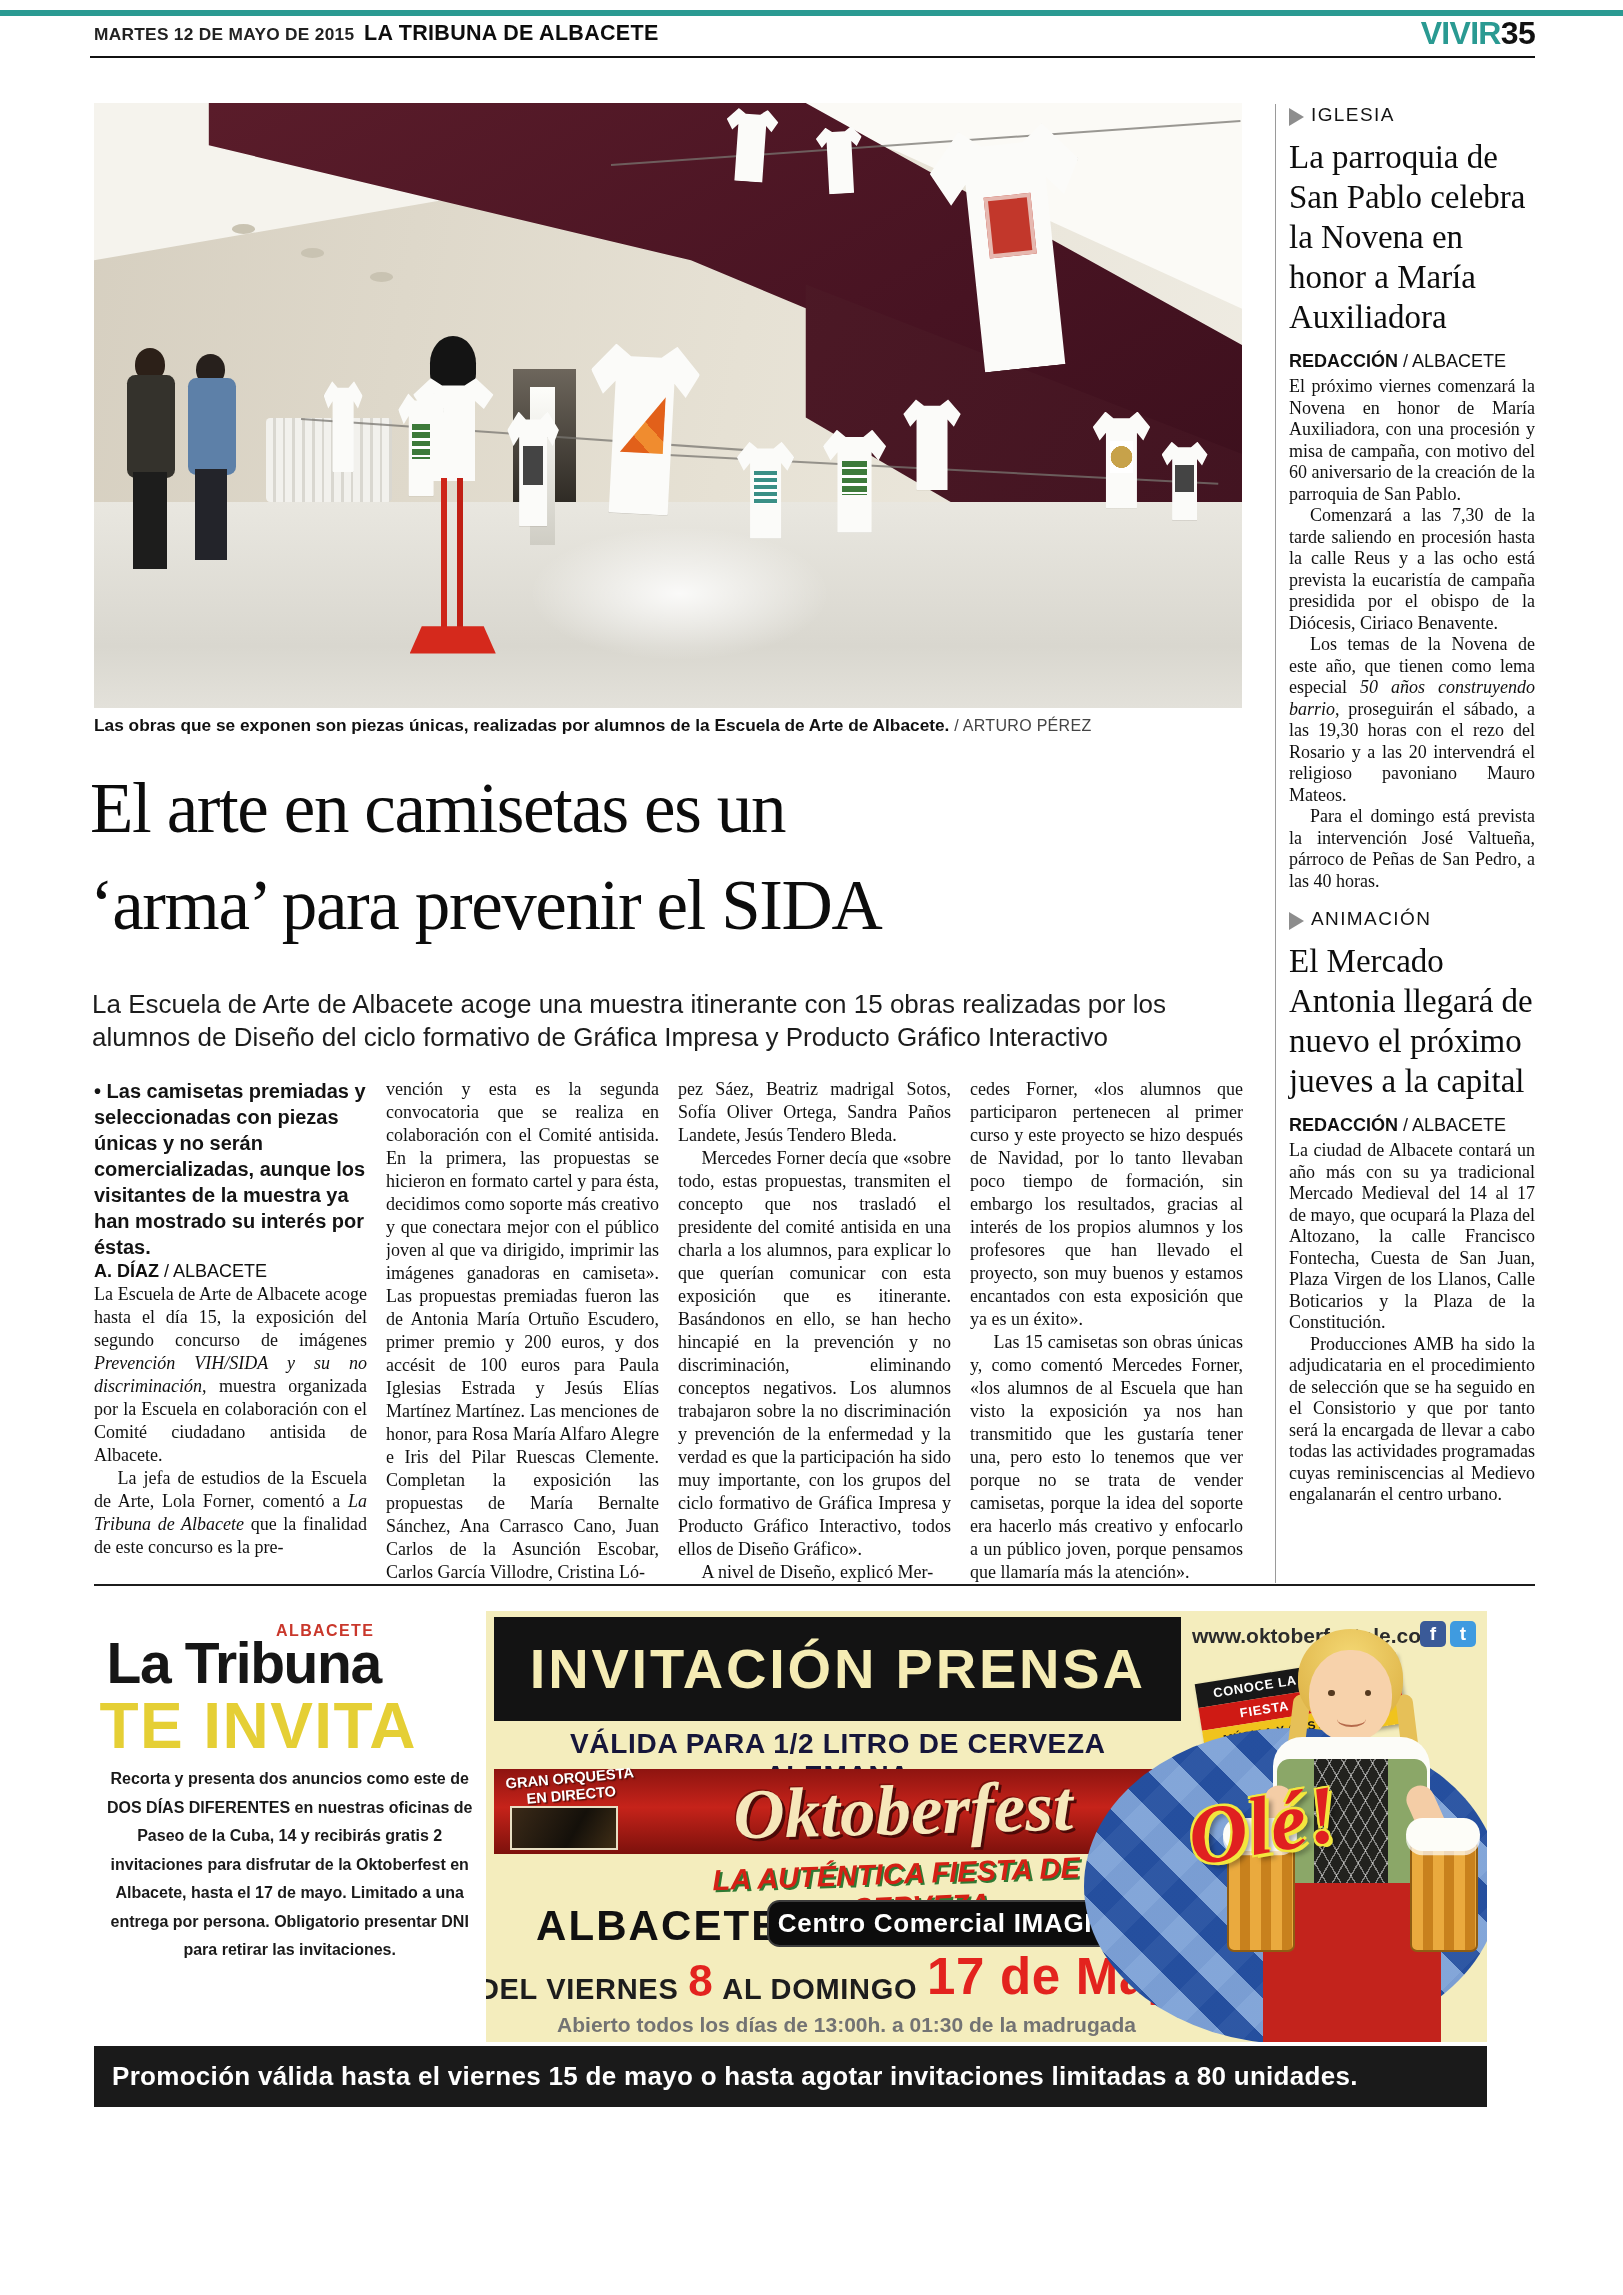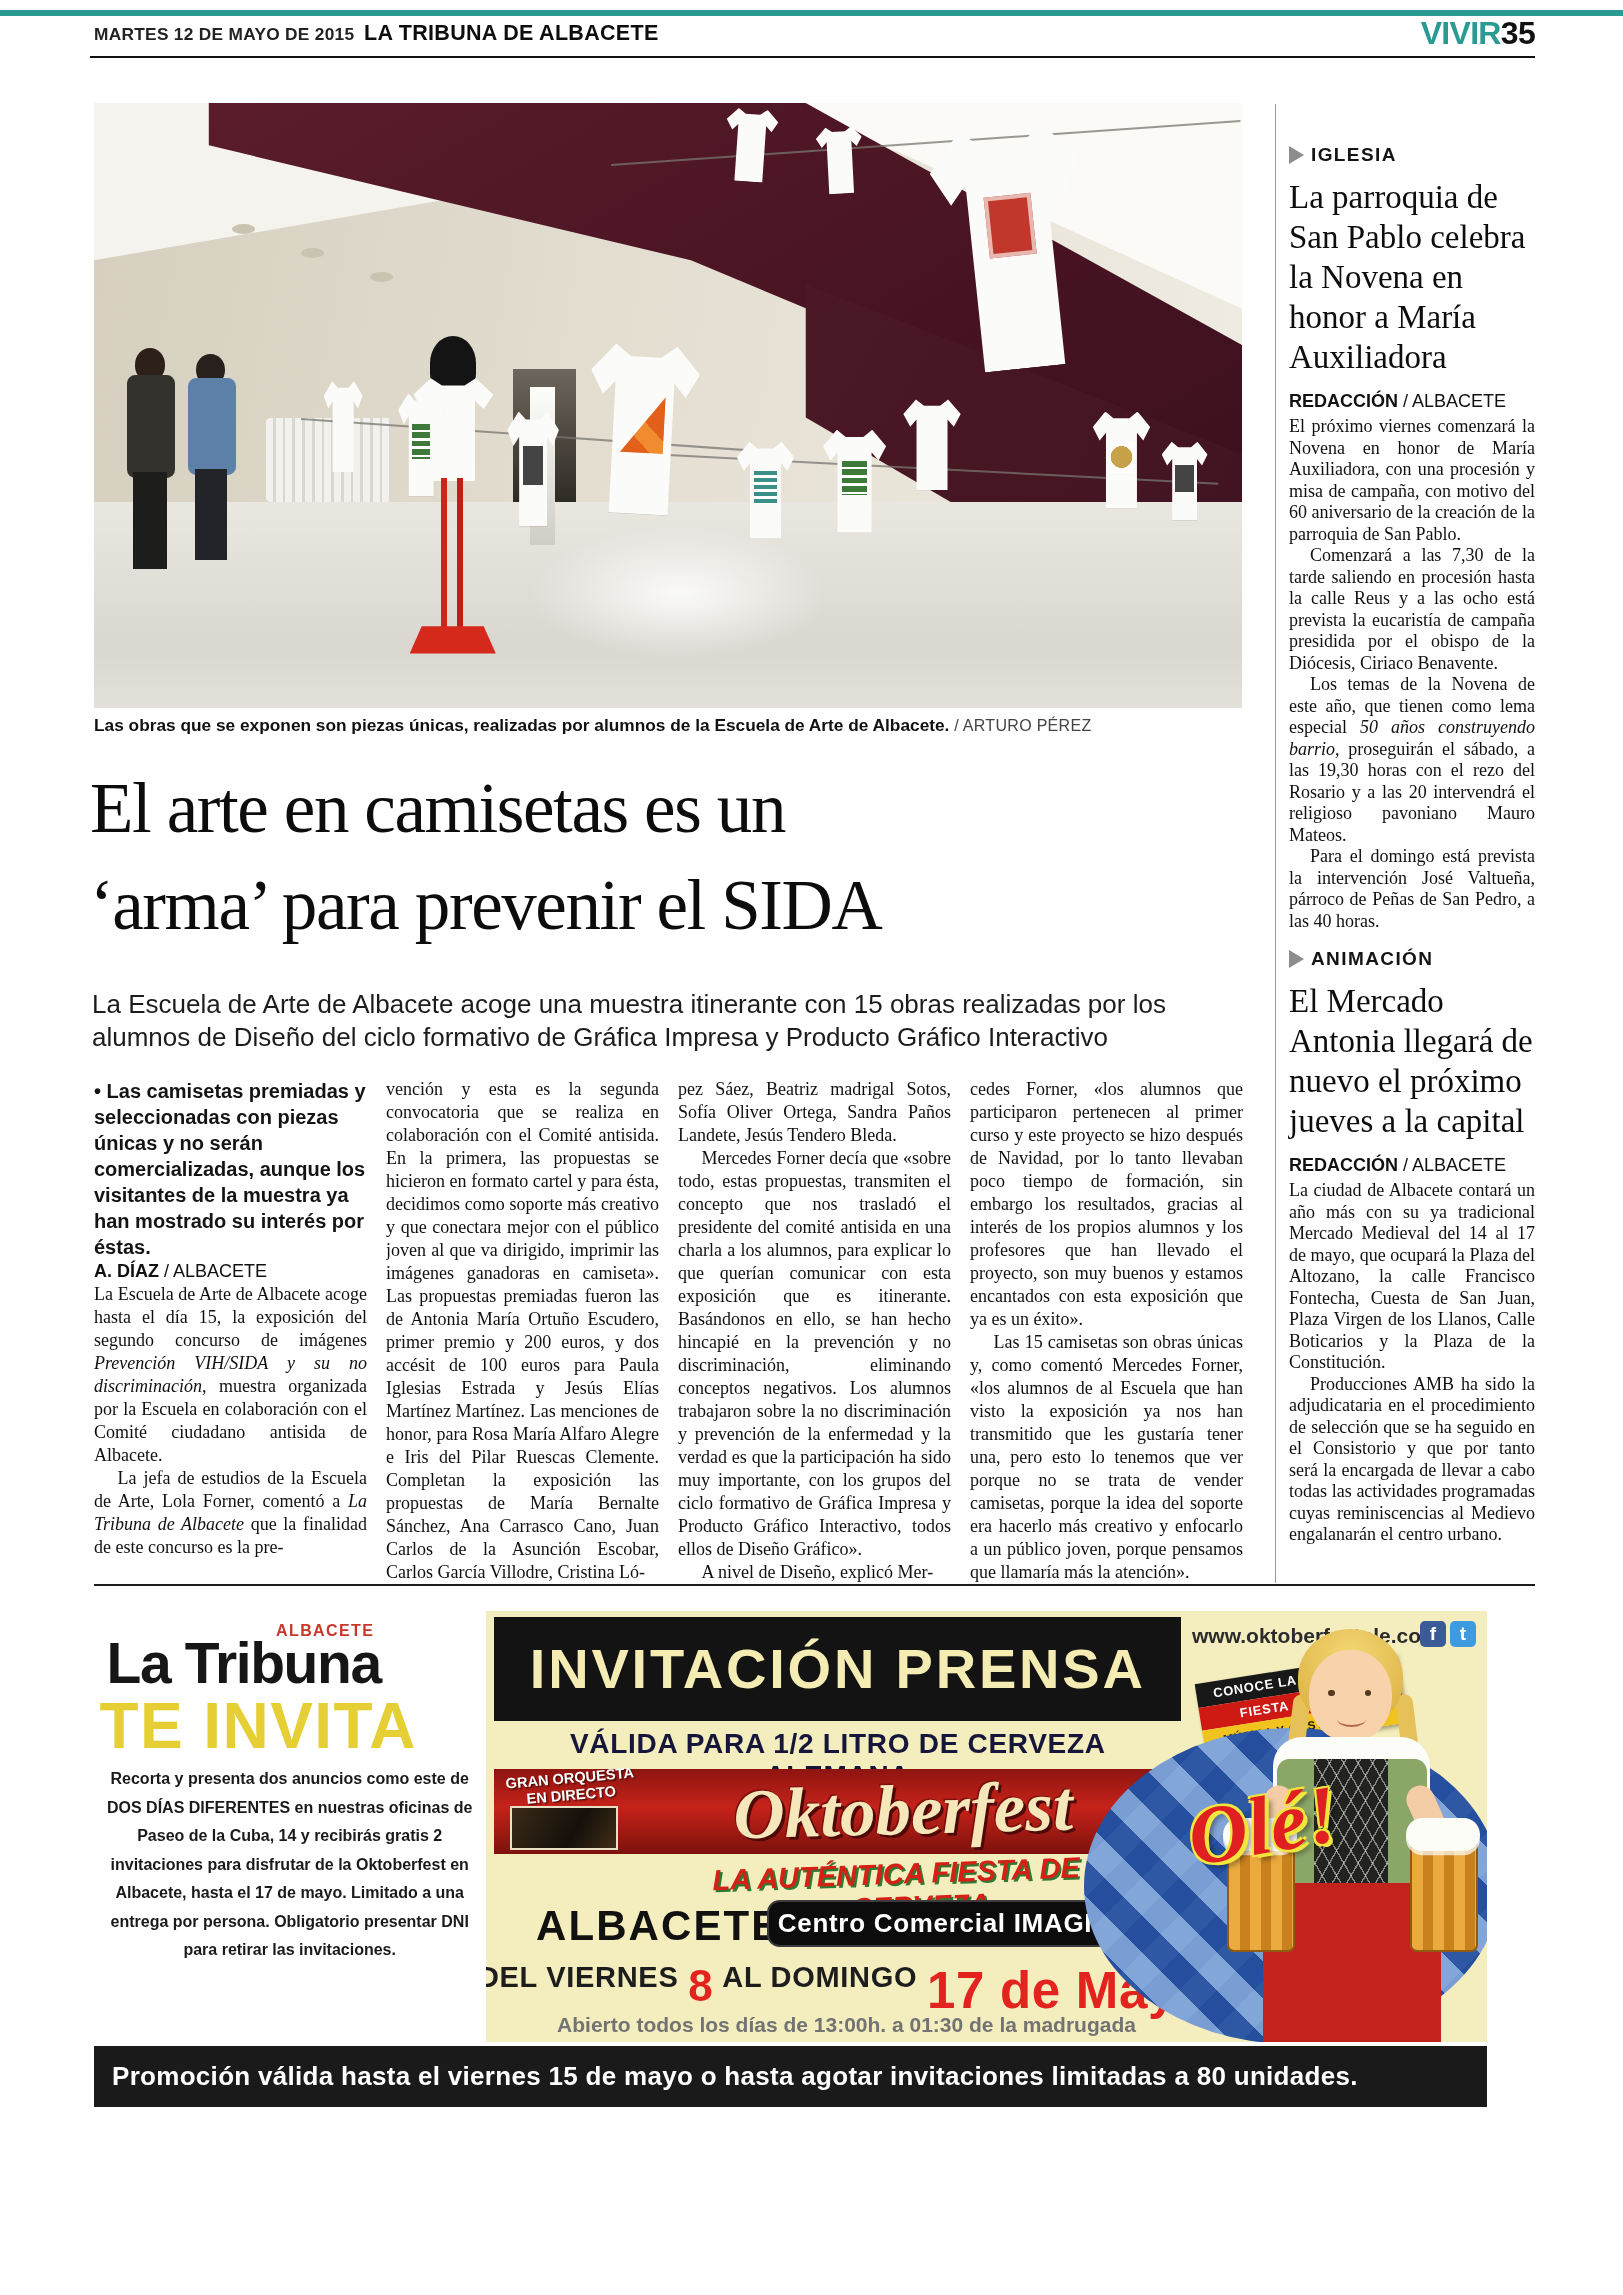--- a/index.html
+++ b/index.html
@@ -78,22 +78,22 @@
   .lead{font-family:"Liberation Sans",sans-serif;font-weight:bold;font-size:20px;line-height:26px;
         text-align:left;color:#141414;margin:0 0 23.6px 0;}
   .byline{font-family:"Liberation Sans",sans-serif;font-size:18px;margin:0 0 4.2px 0;text-align:left;}
   .byline .auth{font-weight:bold;}
   .it{font-style:italic;}
   .sep-rule{left:94px;top:1584px;width:1441px;height:2.1px;background:#1c1c1c;}
 
   
   .vrule{left:1275px;top:104px;width:1.4px;height:1479px;background:#9a9a9a;}
   .sb{left:1289px;width:246px;}
-  .kicker{display:flex;align-items:center;gap:7px;font-family:"Liberation Sans",sans-serif;
-          font-size:19px;font-weight:bold;letter-spacing:1.4px;color:#141414;margin-top:40px;}
+  .kicker{display:flex;align-items:flex-end;gap:7px;font-family:"Liberation Sans",sans-serif;
+          font-size:19px;font-weight:normal;letter-spacing:1.4px;color:#141414;}
   .tri{width:0;height:0;border-left:15.3px solid #8d8d8d;border-top:9px solid transparent;
        border-bottom:9px solid transparent;}
   .sb-h{font-size:33px;line-height:40px;color:#0d0d0d;margin:11px 0 14px 0;}
   .sb-body{font-size:18px;line-height:21.5px;text-align:justify;color:#101010;}
   .sb-body p{margin:0;}
   .sb-body p.ind{text-indent:21px;}
 
   
   .ad-trib{left:94px;top:1611px;width:392px;height:430px;font-family:"Liberation Sans",sans-serif;}
   .trib-alb{position:absolute;left:182px;top:11px;color:#c9372b;font-size:16px;font-weight:bold;letter-spacing:1.4px;}
@@ -120,21 +120,21 @@
             font-family:"Liberation Serif",serif;font-style:italic;font-weight:bold;
             font-size:71px;color:#f6e7ba;transform:rotate(-1.5deg);
             text-shadow:2.8px 2.8px 0 #4d0a08,-1.4px -1.4px 0 #7c110c;}
   .ok-tagline{position:absolute;left:167px;top:246px;width:534px;text-align:center;
               font-size:29px;font-weight:bold;font-style:italic;color:#d42015;
               transform:rotate(-2deg);text-shadow:2.1px 2.1px 0 #2f7a33;}
   .ok-city{position:absolute;left:50px;top:291px;font-size:42px;font-weight:bold;letter-spacing:2.1px;color:#111;}
   .ok-venue{position:absolute;left:281px;top:289px;width:415px;height:43px;background:#0c0c0c;
             border:2.8px solid #3c3c3c;border-radius:12.5px;display:flex;align-items:center;justify-content:center;
             color:#fff;font-size:26px;font-weight:bold;letter-spacing:0.7px;}
-  .ok-dates{position:absolute;left:10.4px;top:350px;width:694px;display:flex;align-items:flex-start;
+  .ok-dates{position:absolute;left:10.4px;top:336px;width:694px;display:flex;align-items:flex-end;
             justify-content:center;gap:9.7px;white-space:nowrap;}
   .ok-d1{font-size:29px;font-weight:bold;color:#1d1d1d;letter-spacing:0.7px;}
   .ok-d2{font-size:44px;font-weight:bold;color:#e3231e;}
   .ok-d3{font-size:51px;font-weight:bold;color:#e3231e;letter-spacing:0.7px;}
   .ok-hours{position:absolute;left:62px;top:402px;width:597px;text-align:center;
             font-size:21px;font-weight:bold;color:#737373;}
   .ok-right{position:absolute;left:695px;top:0;width:305px;height:431px;}
   .ok-url{position:absolute;left:11px;top:12.5px;font-size:21px;font-weight:bold;color:#2b2b2b;}
   .soc{position:absolute;top:9.7px;width:26px;height:26px;border-radius:4.9px;color:#fff;
        display:flex;align-items:center;justify-content:center;font-size:19px;font-weight:bold;}

